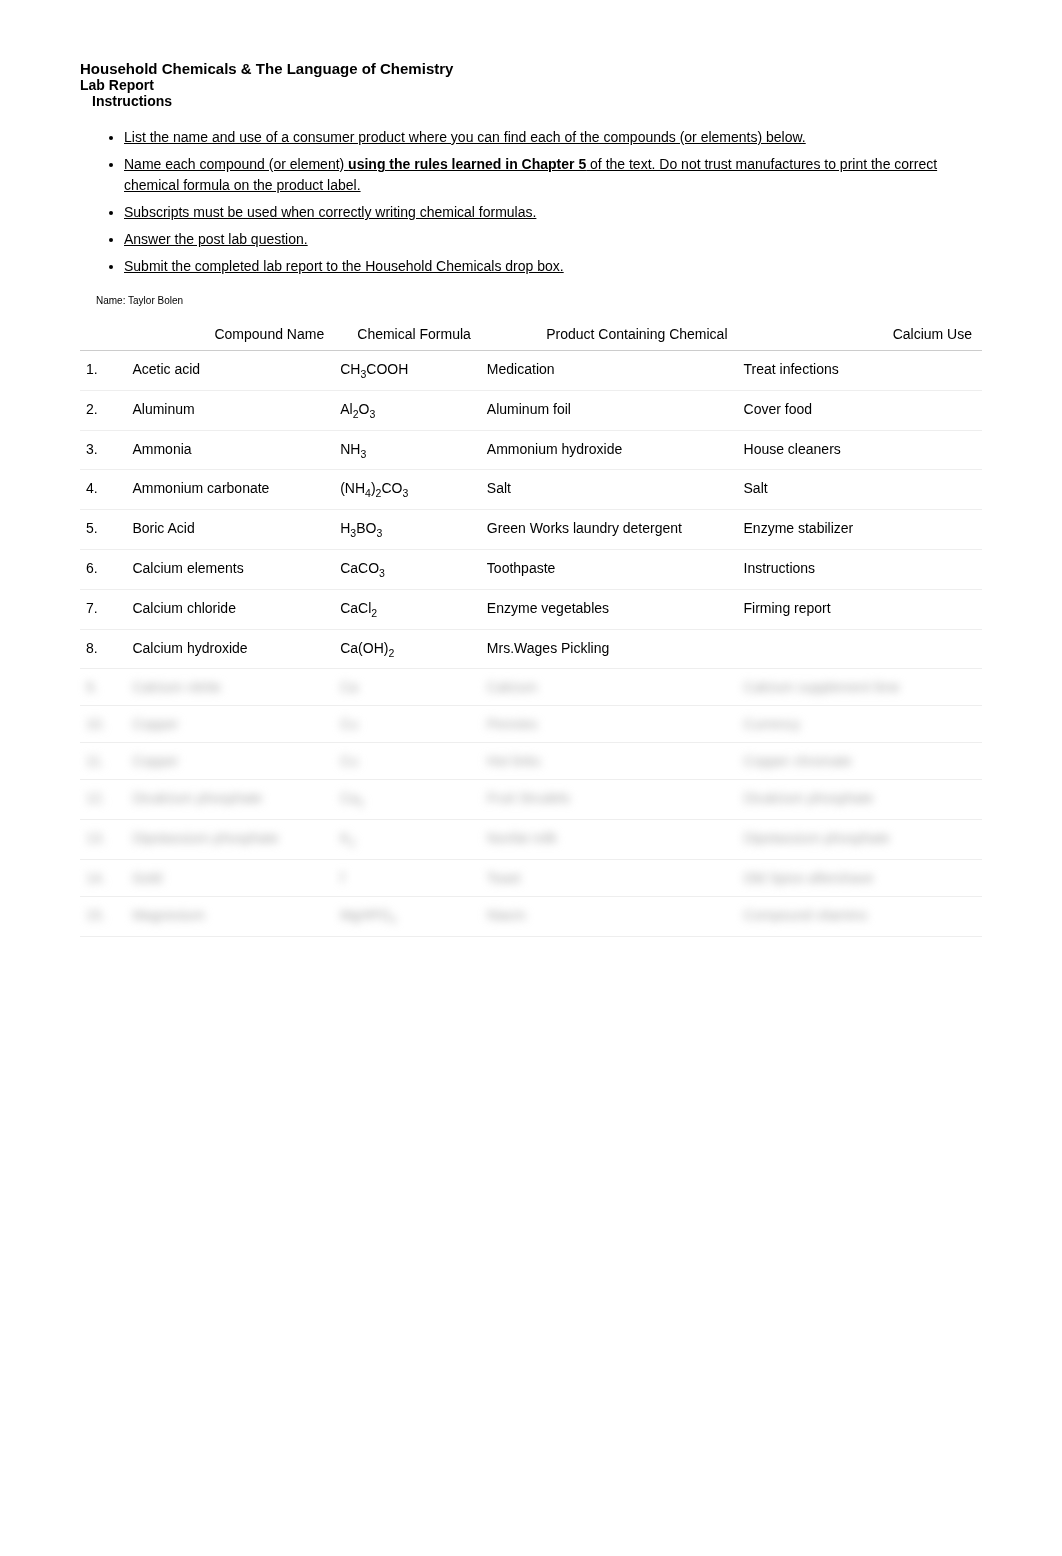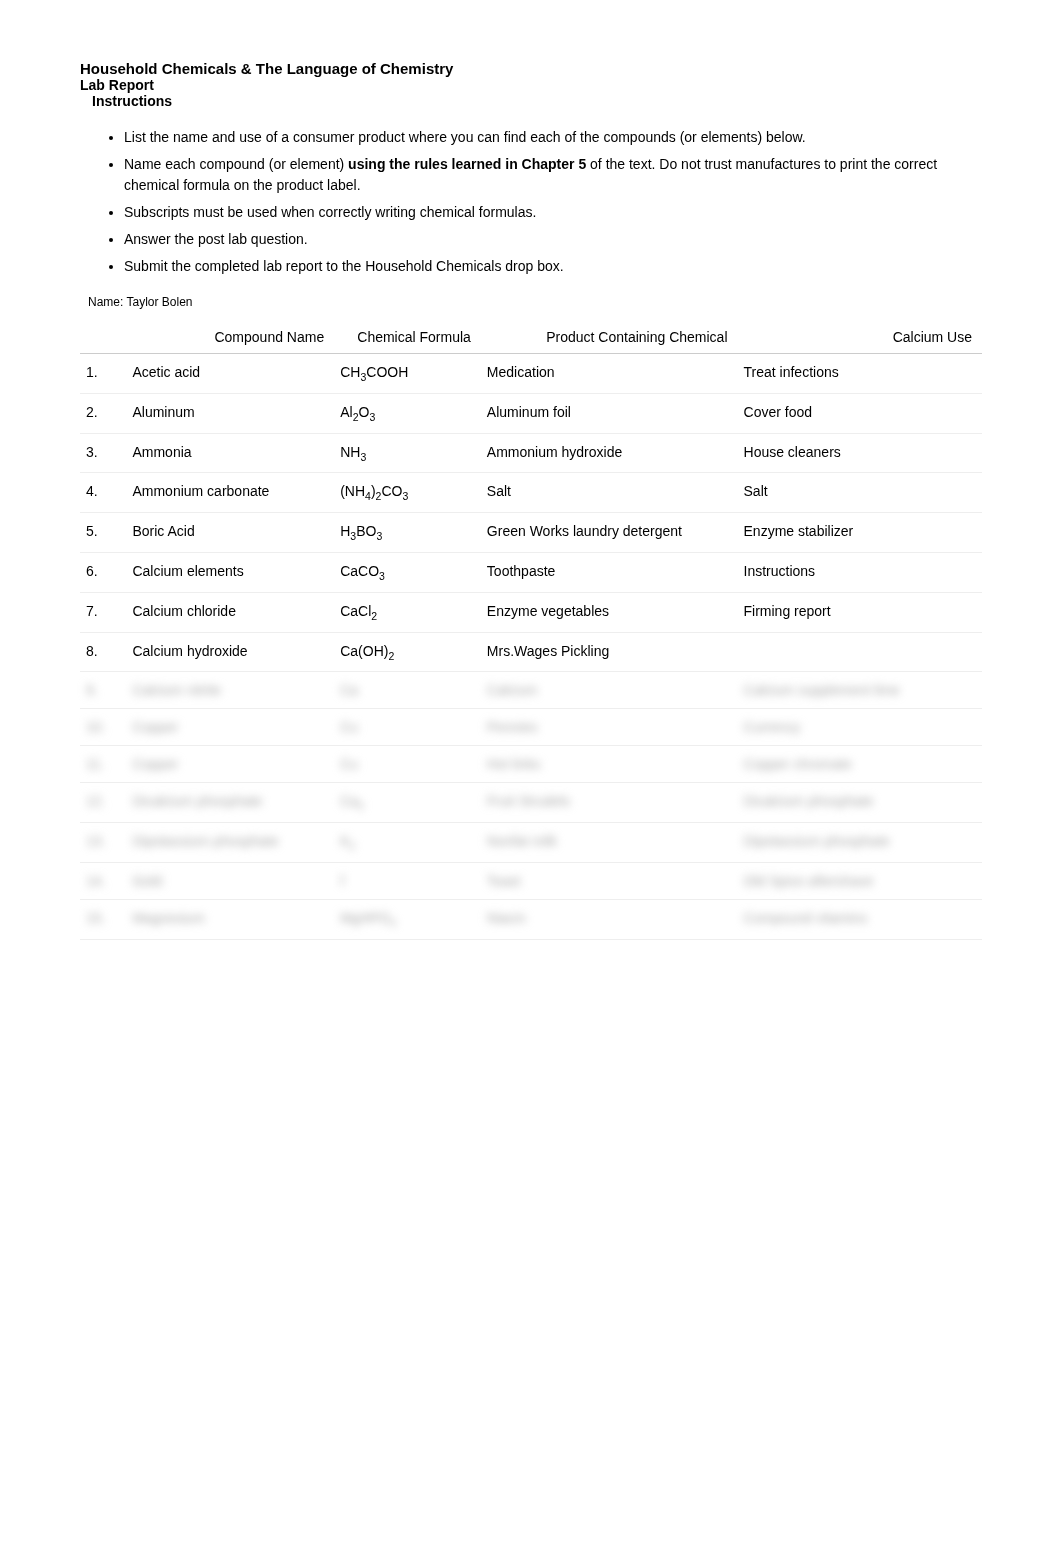--- a/index.html
+++ b/index.html
@@ -10,25 +10,25 @@
       color: #000;
       width: 1062px;
       min-height: 1556px;
       padding: 60px 80px;
     }
     .header { margin-bottom: 16px; }
     .header .title { font-weight: bold; font-size: 15px; }
     .header .subtitle { font-weight: bold; font-size: 14px; }
     .header .section { font-weight: bold; font-size: 14px; margin-left: 12px; }
 
-    .instructions { margin: 18px 0 18px 20px; }
+    .instructions { margin: 18px 0 18px 20px; text-decoration: underline; }
     .instructions ul { list-style: disc; padding-left: 24px; }
     .instructions ul li { margin-bottom: 6px; line-height: 1.5; }
 
-    .name-line { margin: 16px 0 12px 8px; font-size: 12px; }
+    .name-line { margin: 16px 0 12px 16px; font-size: 10px; }
 
     .table-wrap { width: 100%; }
     table {
       width: 100%;
       border-collapse: collapse;
       font-size: 14px;
     }
     table th {
       font-weight: normal;
       text-align: right;

